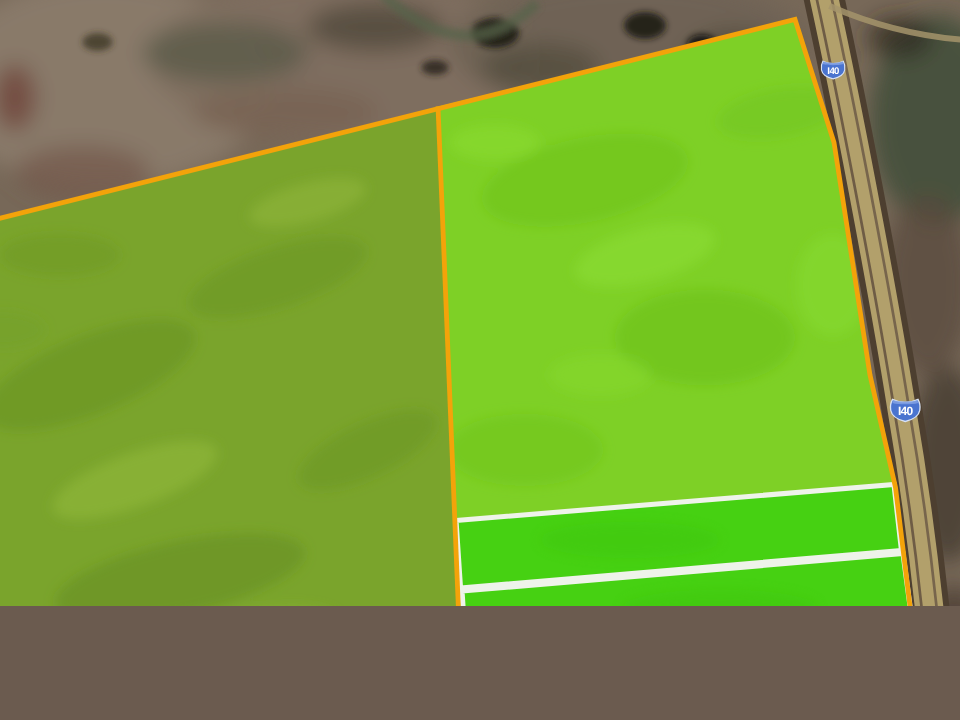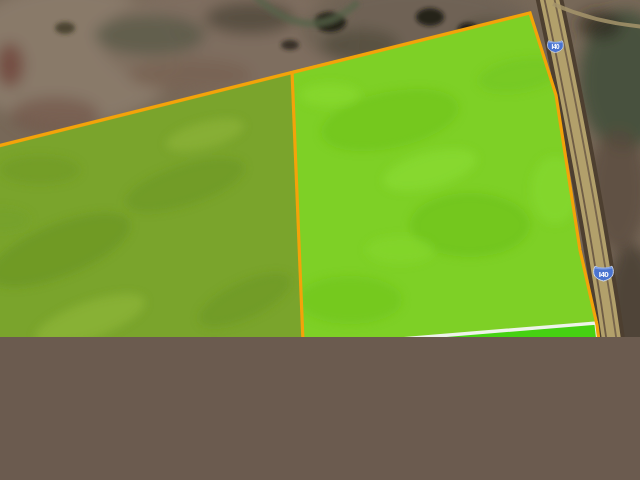--- a/index.html
+++ b/index.html
@@ -7,21 +7,21 @@
     padding: 0;
     width: 640px;
     height: 480px;
     overflow: hidden;
     background: #6b5b4f;
     font-family: "Liberation Sans", sans-serif;
   }
   .map-viewport {
     position: relative;
     width: 640px;
-    height: 337px;
+    height: 404px;
     overflow: hidden;
   }
   svg { display: block; }
   text.shield-label {
     fill: #ffffff;
     font-family: "Liberation Sans", sans-serif;
     font-weight: bold;
     text-anchor: middle;
     letter-spacing: -0.5px;
   }

